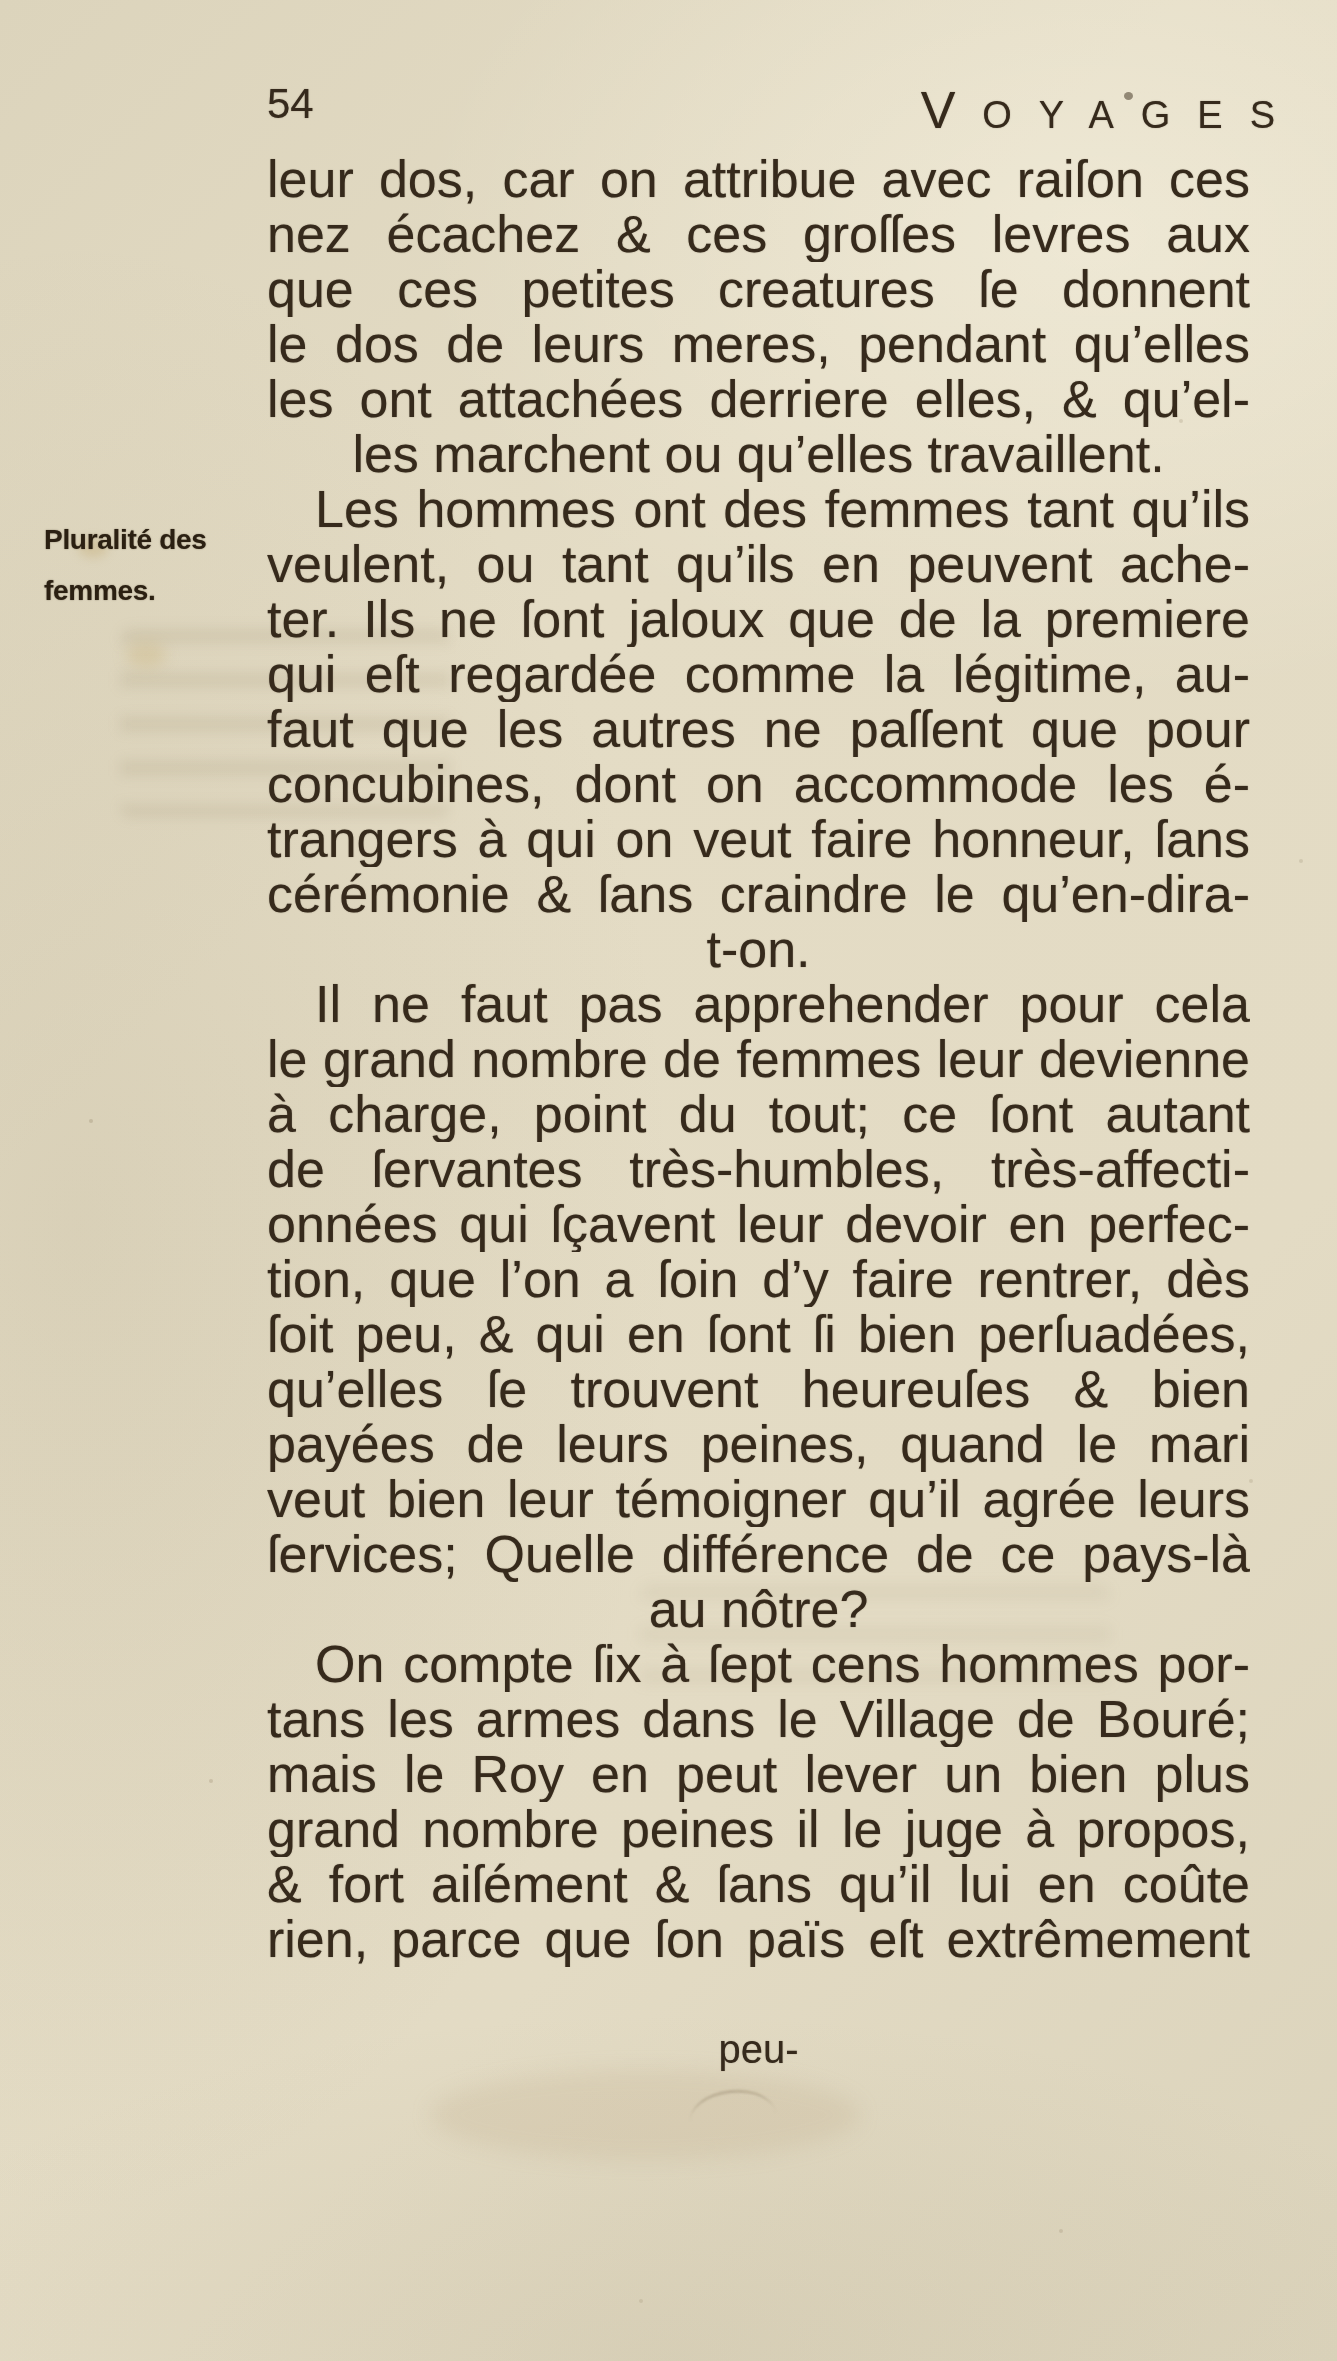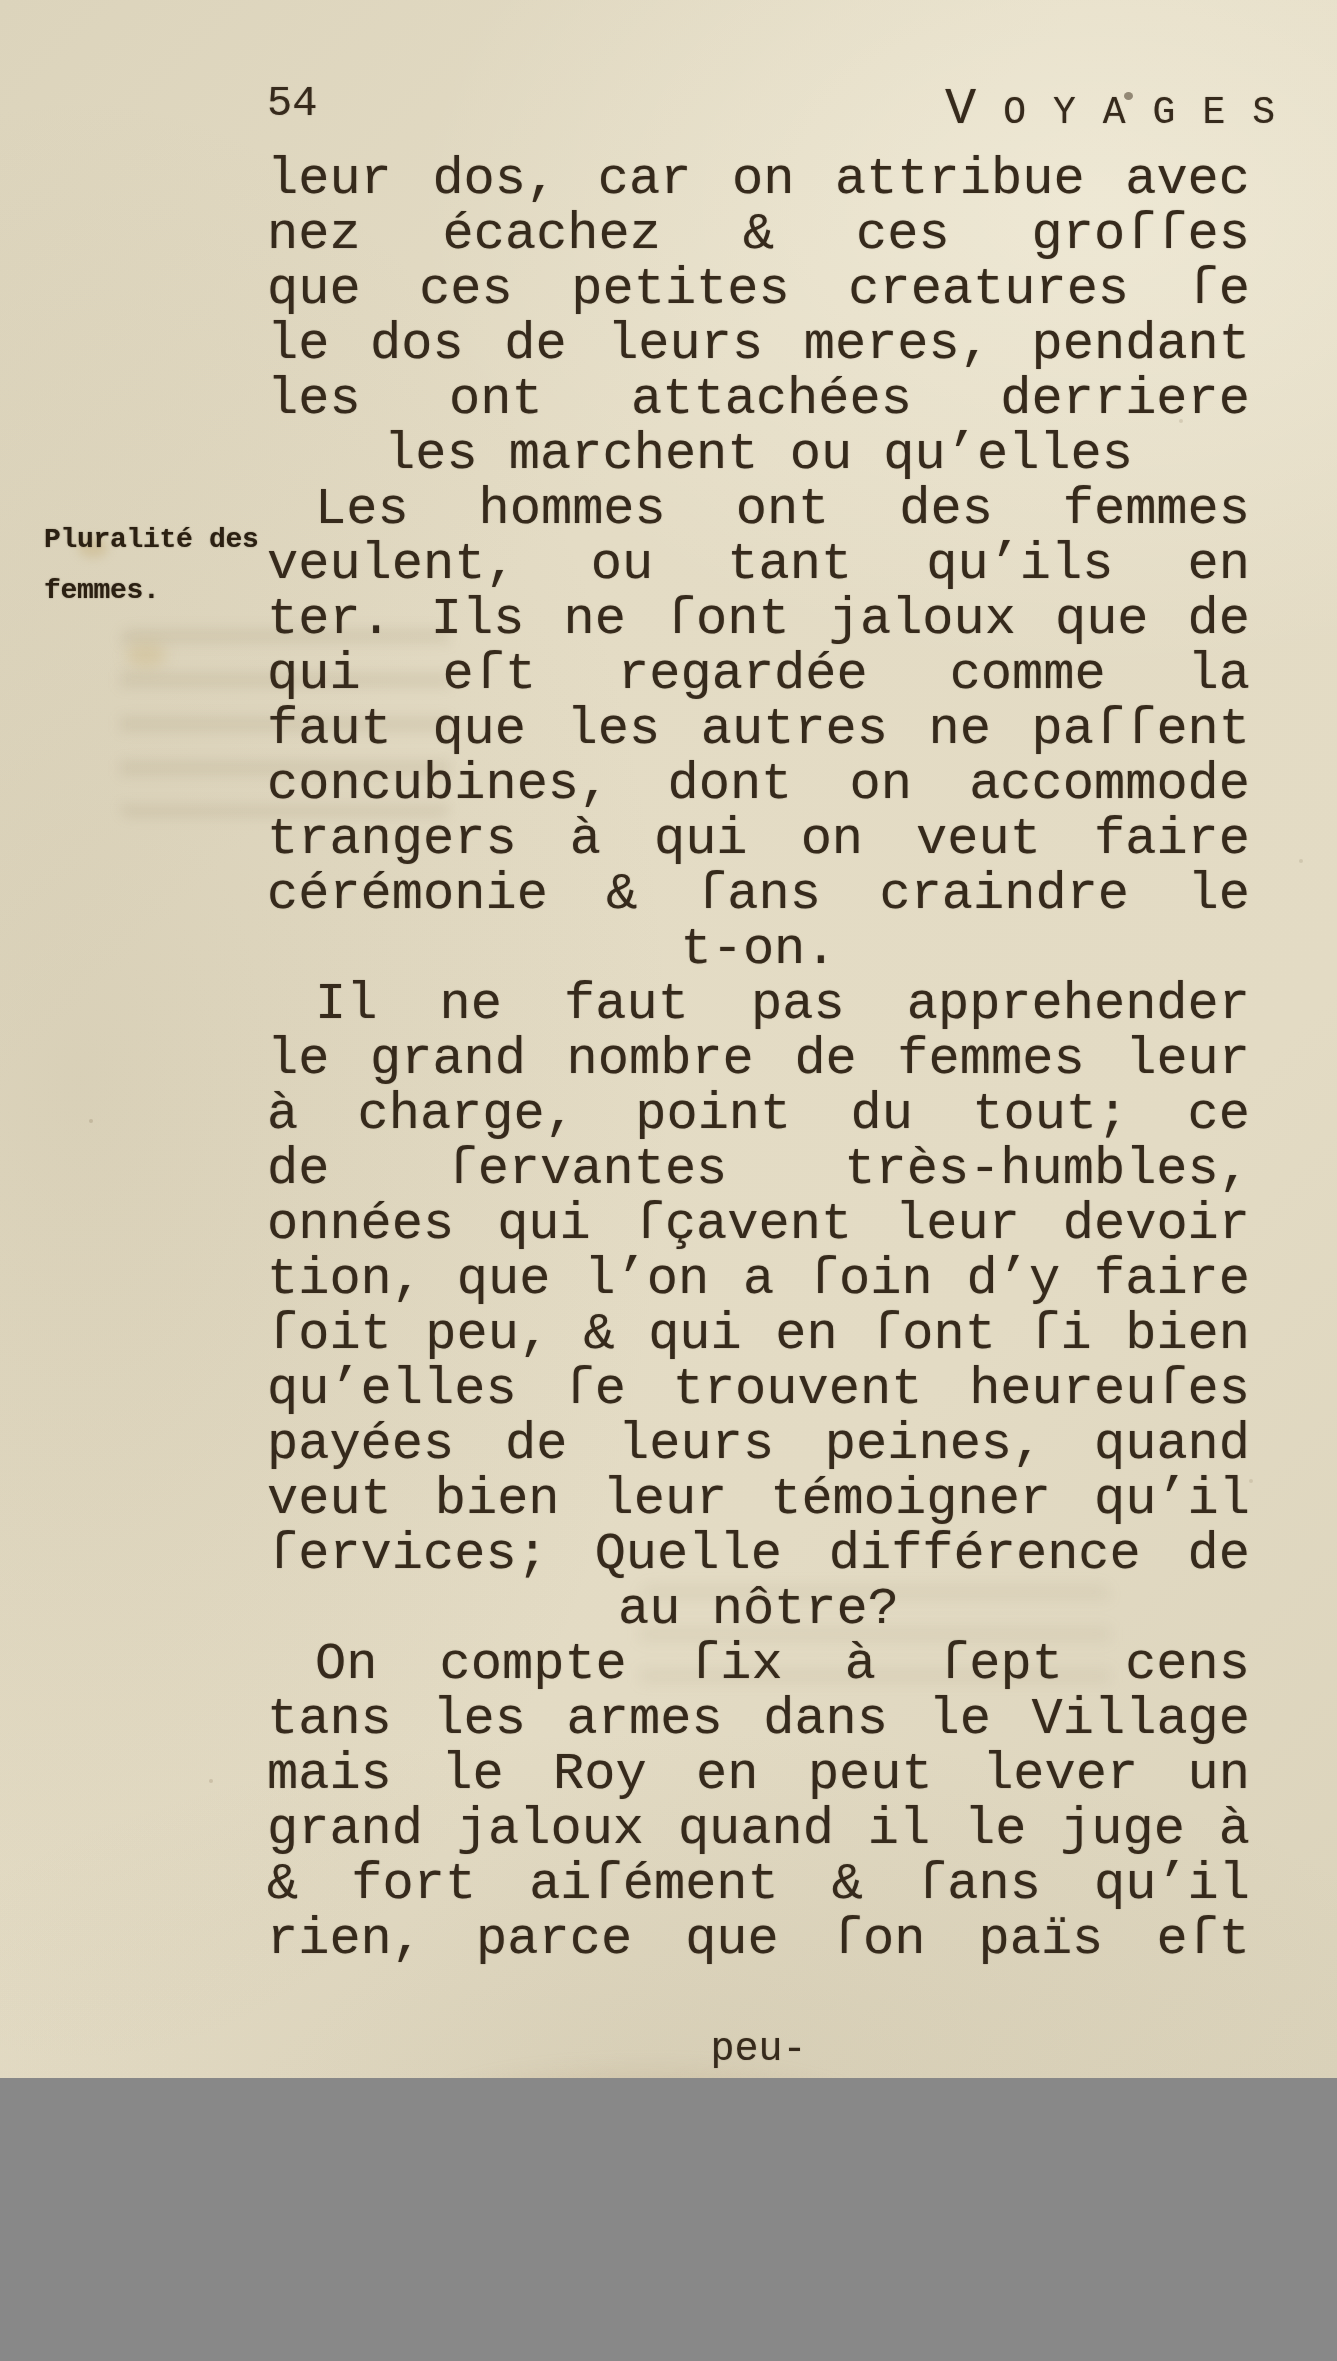--- a/index.html
+++ b/index.html
@@ -1,21 +1,21 @@
 <!DOCTYPE html>
 <html style="--paper: #e1d9c2; --ink: #362a1c;"><head>
 <meta charset="utf-8">
 <style>
   html,body{margin:0;padding:0;background:#888;}
   .page{
     position:relative;
-    width:1337px;height:2078px;
+    width:1337px;height:2361px;
     margin:0 auto;
     overflow:hidden;
-    font-family:Liberation Mono, monospace;
+    font-family:Liberation Sans, sans-serif;
     color:var(--ink,#362a1c);
     background:
       radial-gradient(1100px 750px at 82% 10%, rgba(255,252,238,.38), rgba(255,252,238,0) 62%),
       radial-gradient(900px 1500px at 6% 52%, rgba(158,146,114,.16), rgba(158,146,114,0) 66%),
       radial-gradient(1200px 500px at 50% 100%, rgba(150,138,106,.12), rgba(150,138,106,0) 70%),
       linear-gradient(135deg,#dcd4bc 0%,#e4dcc5 32%,#e3dbc4 68%,#dbd3bb 100%);
     background-color:var(--paper,#e1d9c2);
   }
   
   .pagenum{
@@ -131,21 +131,21 @@
       <div class="line">tion, que l’on a ſoin d’y faire rentrer, dès</div>
       <div class="line">ſoit peu, &amp; qui en ſont ſi bien perſuadées,</div>
       <div class="line">qu’elles ſe trouvent heureuſes &amp; bien</div>
       <div class="line">payées de leurs peines, quand le mari</div>
       <div class="line">veut bien leur témoigner qu’il agrée leurs</div>
       <div class="line">ſervices; Quelle différence de ce pays-là</div>
       <div class="line flush">au nôtre?</div>
       <div class="line indent">On compte ſix à ſept cens hommes por-</div>
       <div class="line">tans les armes dans le Village de Bouré;</div>
       <div class="line">mais le Roy en peut lever un bien plus</div>
-      <div class="line">grand jaloux quand il le juge à propos,</div>
+      <div class="line">grand nombre peines il le juge à propos,</div>
       <div class="line">&amp; fort aiſément &amp; ſans qu’il lui en coûte</div>
       <div class="line">rien, parce que ſon païs eſt extrêmement</div>
     </main>
 
   <div class="catchrow">
     <span>peu-</span>
   </div>
 
 </div>
 

